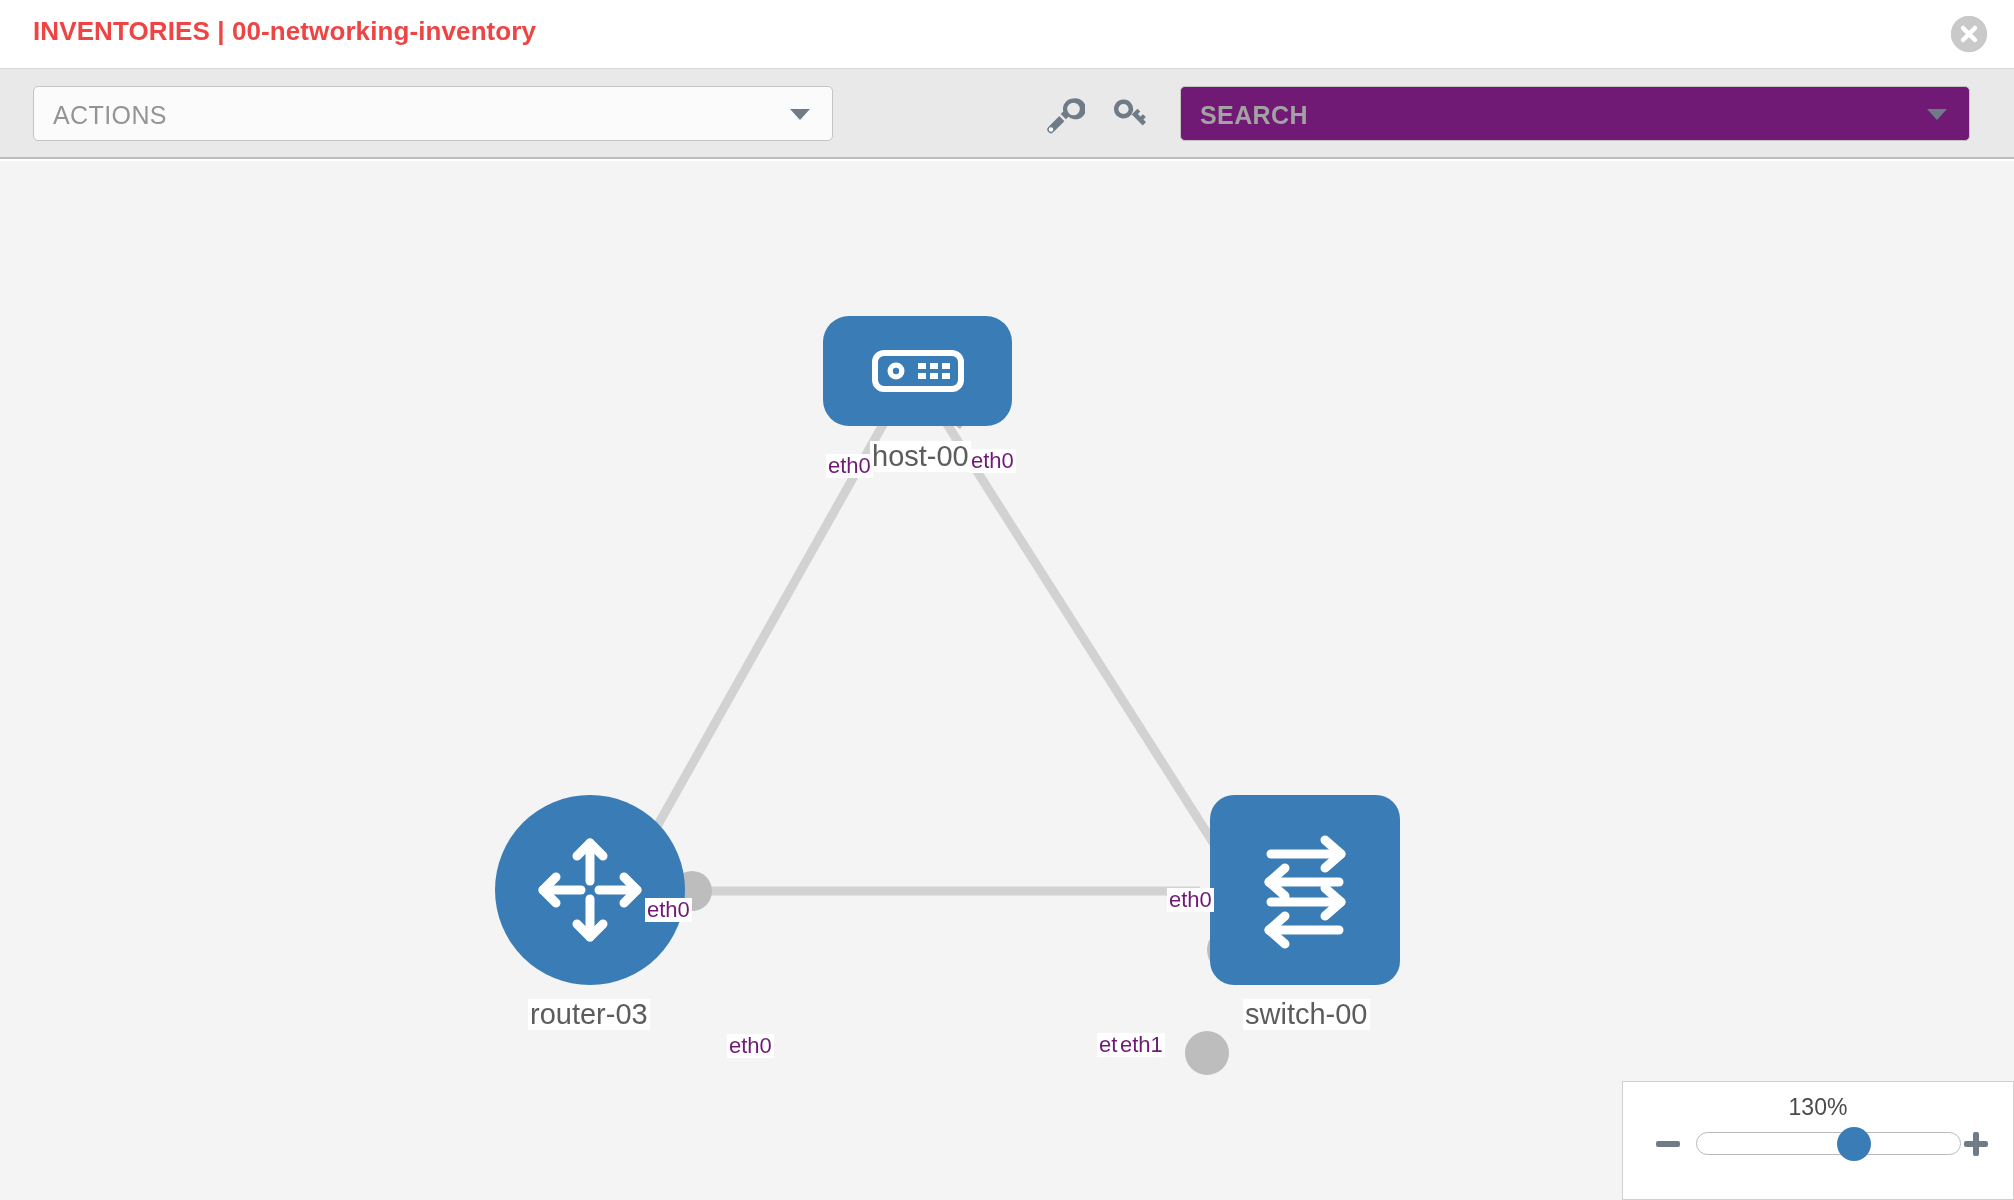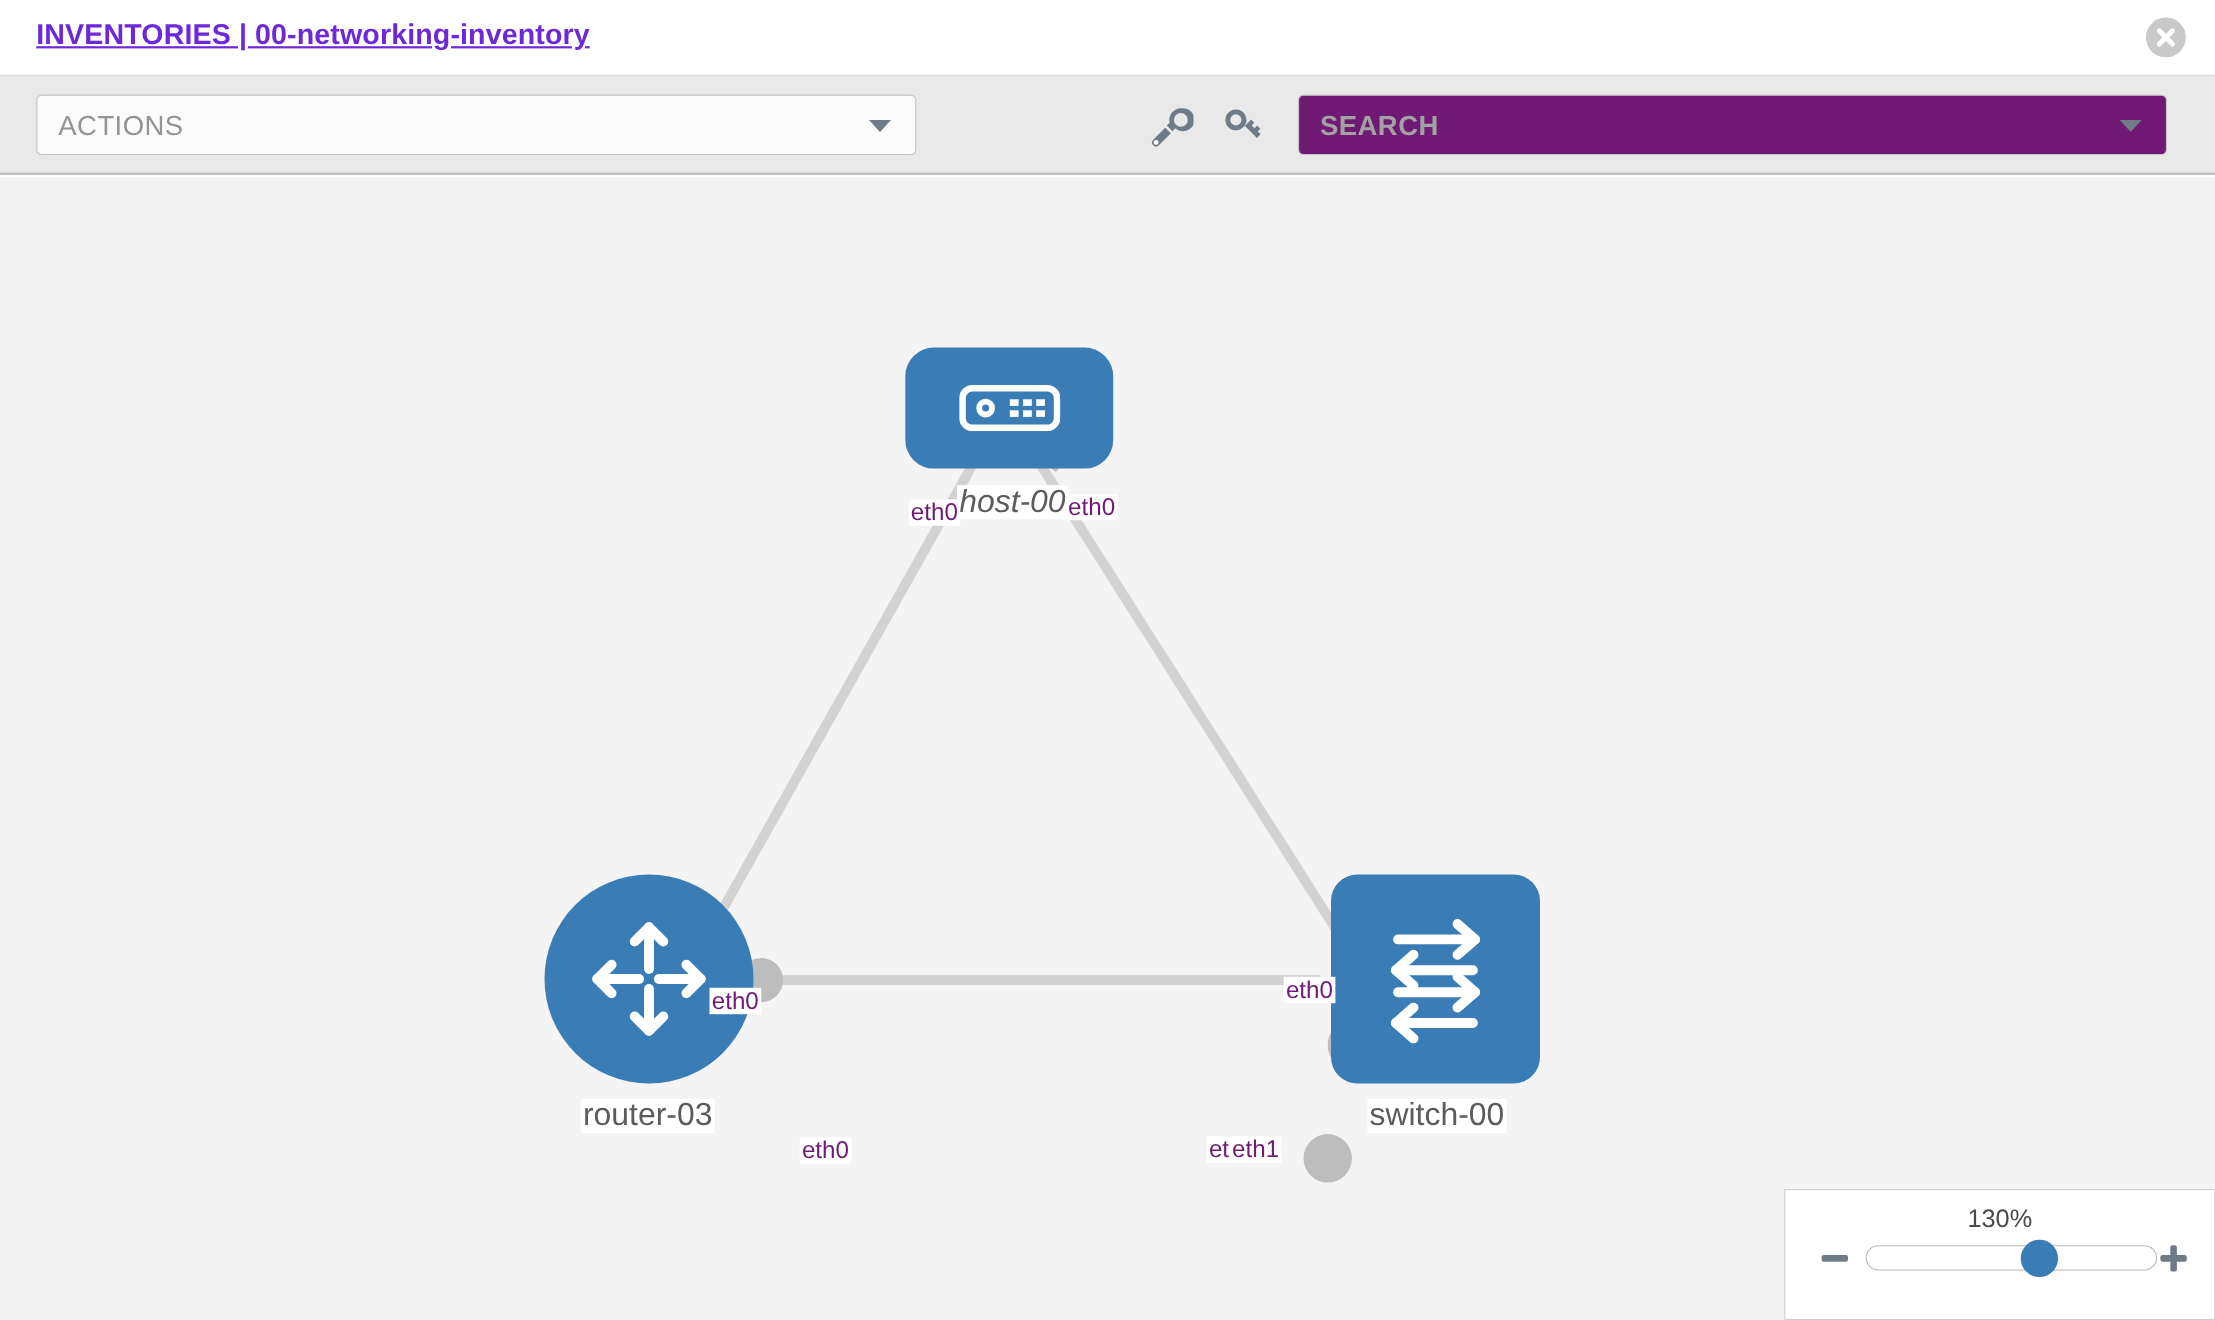--- a/index.html
+++ b/index.html
@@ -27,24 +27,23 @@
     height: 69px;
     background: #ffffff;
     border-bottom: 1px solid #d7d7d7;
   }
   .header-title {
     position: absolute;
     left: 33px;
     top: 16px;
     font-size: 26px;
     font-weight: bold;
-    color: #6d28d9;
+    color: #ef4444;
     letter-spacing: 0.1px;
     white-space: nowrap;
-    text-decoration: underline;
   }
   .close-btn {
     position: absolute;
     right: 27px;
     top: 16px;
     width: 36px;
     height: 36px;
     border-radius: 50%;
     background: #c9c9c9;
     cursor: pointer;
@@ -311,21 +310,21 @@
           <circle cx="24" cy="21" r="3.2" fill="#3a7cb5"></circle>
           <rect x="46" y="13" width="8" height="6" fill="#ffffff"></rect>
           <rect x="58" y="13" width="8" height="6" fill="#ffffff"></rect>
           <rect x="70" y="13" width="8" height="6" fill="#ffffff"></rect>
           <rect x="46" y="23" width="8" height="6" fill="#ffffff"></rect>
           <rect x="58" y="23" width="8" height="6" fill="#ffffff"></rect>
           <rect x="70" y="23" width="8" height="6" fill="#ffffff"></rect>
         </svg>
       </div>
     </div>
-    <div class="node-label" style="left:870px; top:280px;font-style:italic;">host-00</div>
+    <div class="node-label" style="left:870px; top:280px;">host-00</div>
     <div class="iface-label" style="left:826px; top:293px;">eth0</div>
     <div class="iface-label" style="left:969px; top:288px;">eth0</div>
 
     <div class="port" style="left:672px; top:710px; width:40px; height:40px;"></div>
     <div class="node" style="left:495px; top:634px; width:190px; height:190px;">
       <div class="node-shape circle" style="width:190px; height:190px;"></div>
       <div class="node-icon">
         <svg width="110" height="110" viewBox="0 0 110 110" aria-hidden="true">
           <g fill="none" stroke="#ffffff" stroke-width="9" stroke-linecap="round" stroke-linejoin="round">
 

